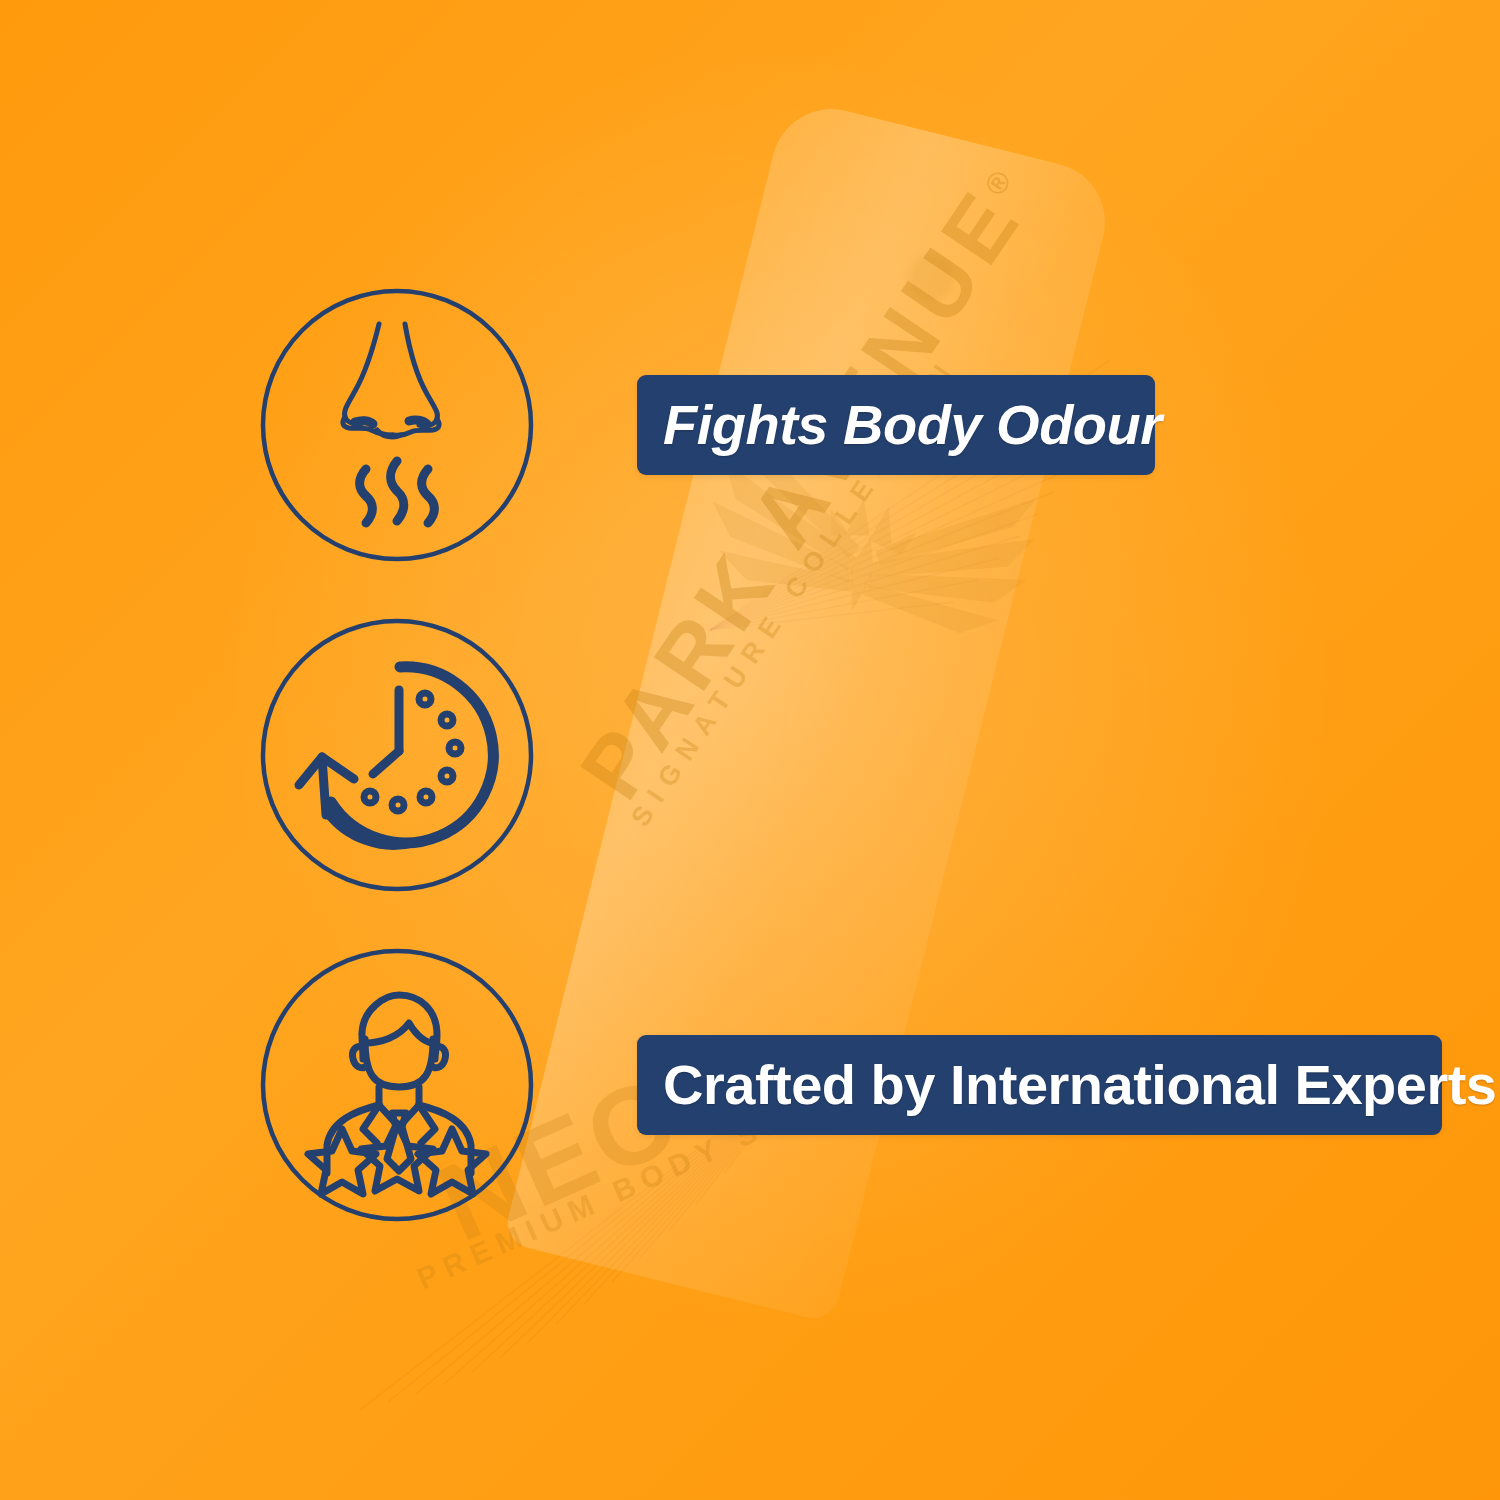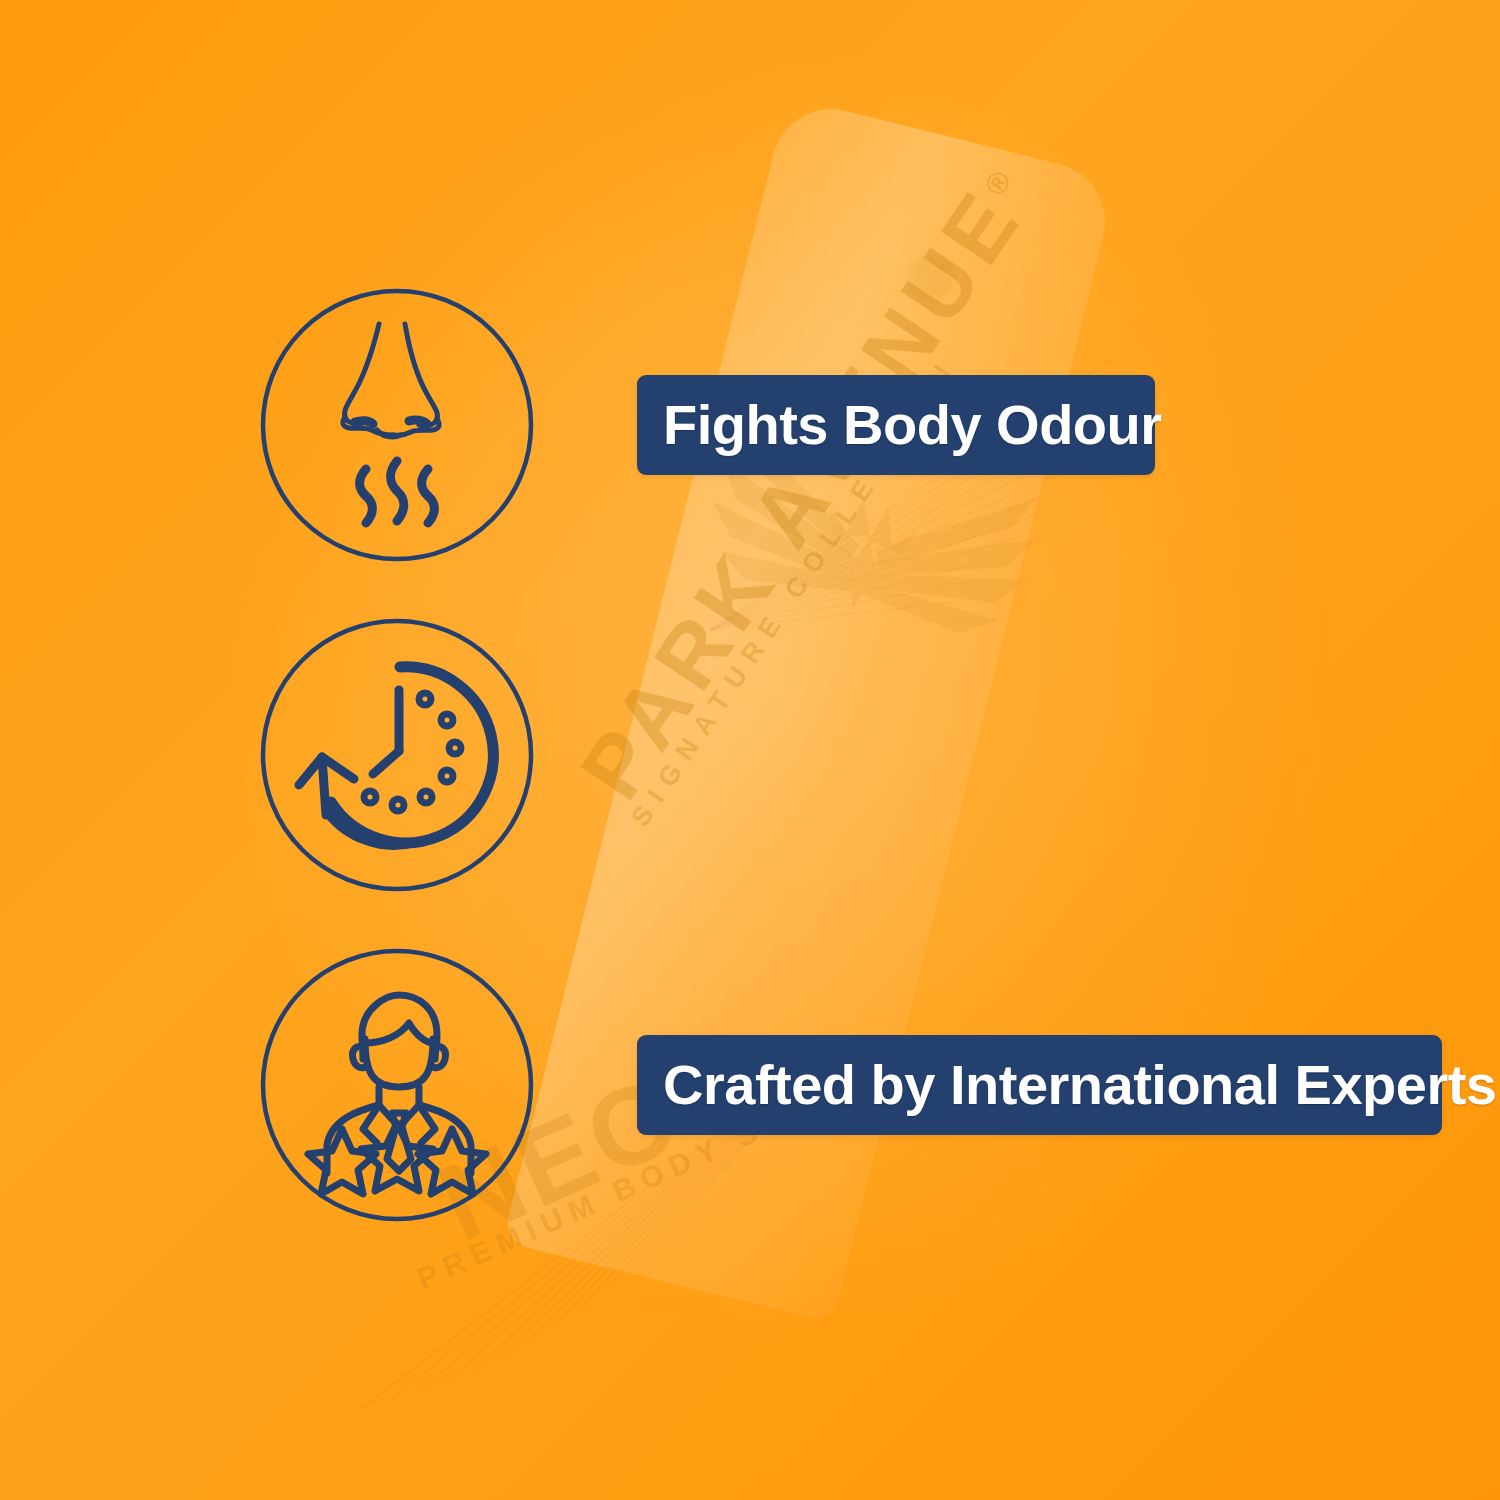--- a/index.html
+++ b/index.html
@@ -121,21 +121,21 @@
   
   #content { position: absolute; inset: 0; }
 
   .feature-row {
     position: absolute;
     left: 0;
     width: 1500px;
     display: flex;
     align-items: center;
   }
-  #row-0 { top: 287px; height: 276px; }
+  #row-0 { top: 287px; height: 276px; font-style: italic; }
   #row-1 { top: 617px; height: 276px; }
   #row-2 { top: 947px; height: 276px; }
 
   .icon-circle {
     position: absolute;
     left: 259px;
     top: 0;
     width: 276px;
     height: 276px;
   }

